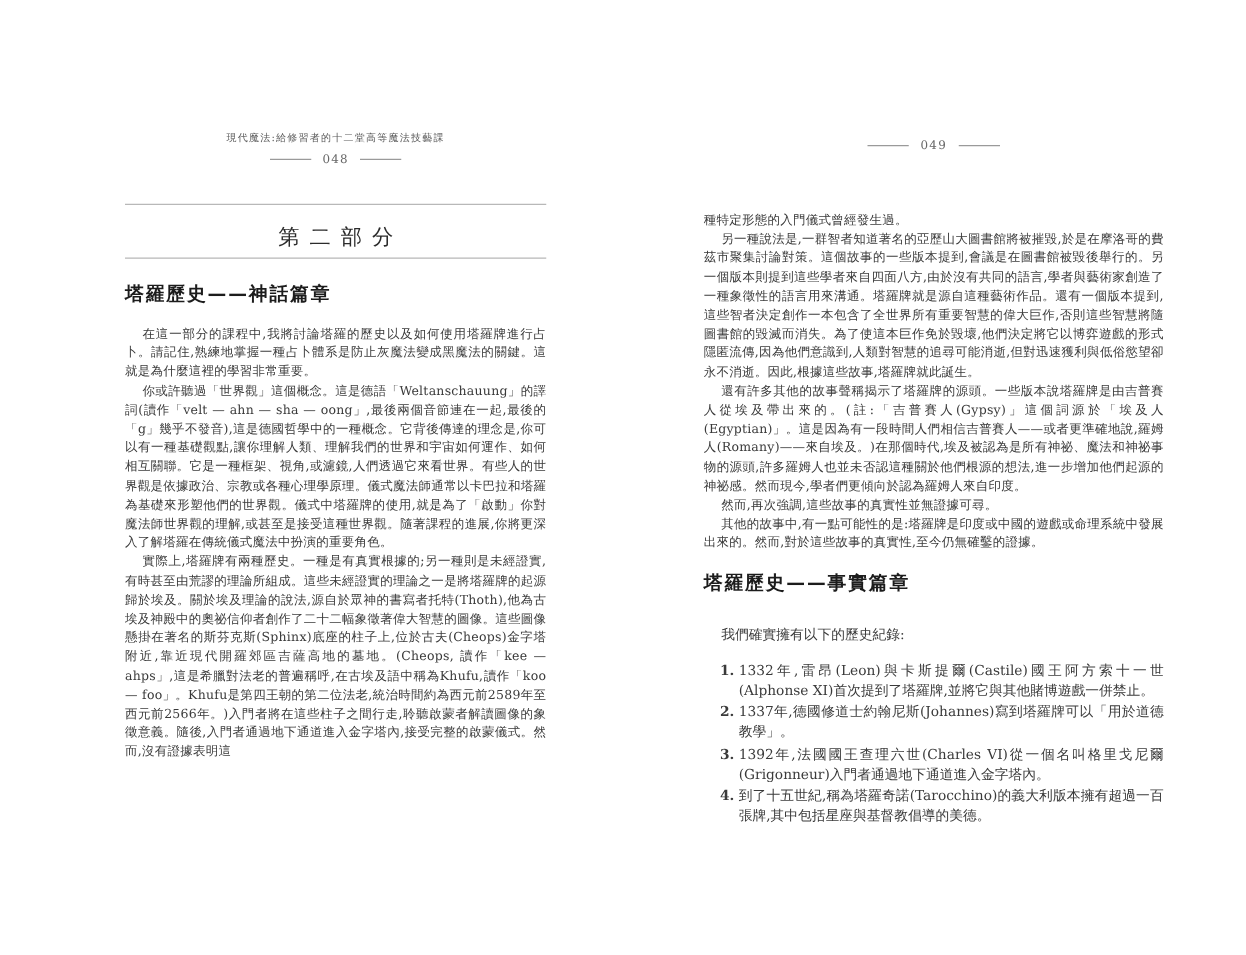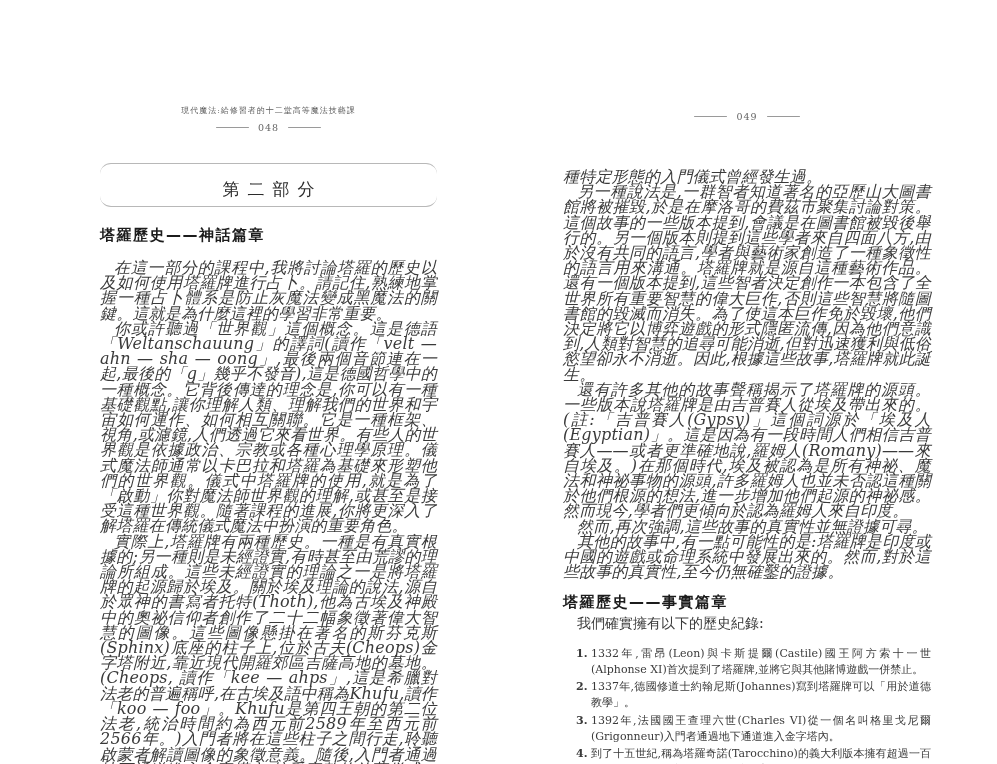--- a/index.html
+++ b/index.html
@@ -1,15 +1,15 @@
 <!DOCTYPE html>
 <html><head>
 <meta charset="utf-8">
 <style>
-  * { margin: 0; padding: 0; box-sizing: border-box; border-radius: 11px; }
+  * { margin: 0; padding: 0; box-sizing: border-box; }
   html, body { background: #ffffff; }
   .spread {
     position: relative;
     width: 997px;
     height: 764px;
     background: #ffffff;
     font-family: "DejaVu Serif", "Liberation Serif", serif;
     color: #3a3a3a;
     overflow: hidden;
   }
@@ -68,36 +68,35 @@
     font-weight: 700;
     font-size: 15px;
     letter-spacing: 1.5px;
     color: #1c1c1c;
     text-align: left;
   }
   .page-left .section-heading { margin-top: 19px; }
 
   
   .body-text {
-    font-size: 16px;
+    font-size: 10px;
     line-height: 15.2px;
     text-align: justify;
     color: #3a3a3a;
     letter-spacing: 0.2px;
-    font-style: italic;
   }
   .page-left .body-text { margin-top: 15px; }
   .page-right .body-text.first { margin-top: 47px; }
   p.para { text-indent: 14px; }
   p.para.no-indent { text-indent: 0; }
 
   .page-right .section-heading { margin-top: 14px; }
   .facts-intro {
-    margin-top: 4px;
-    font-size: 14px;
+    margin-top: 24px;
+    font-size: 11px;
     line-height: 15.2px;
     text-indent: 14px;
     color: #3a3a3a;
   }
   .facts-list {
     margin-top: 14px;
     margin-left: 13px;
     font-size: 11px;
     line-height: 16.2px;
     color: #3a3a3a;

